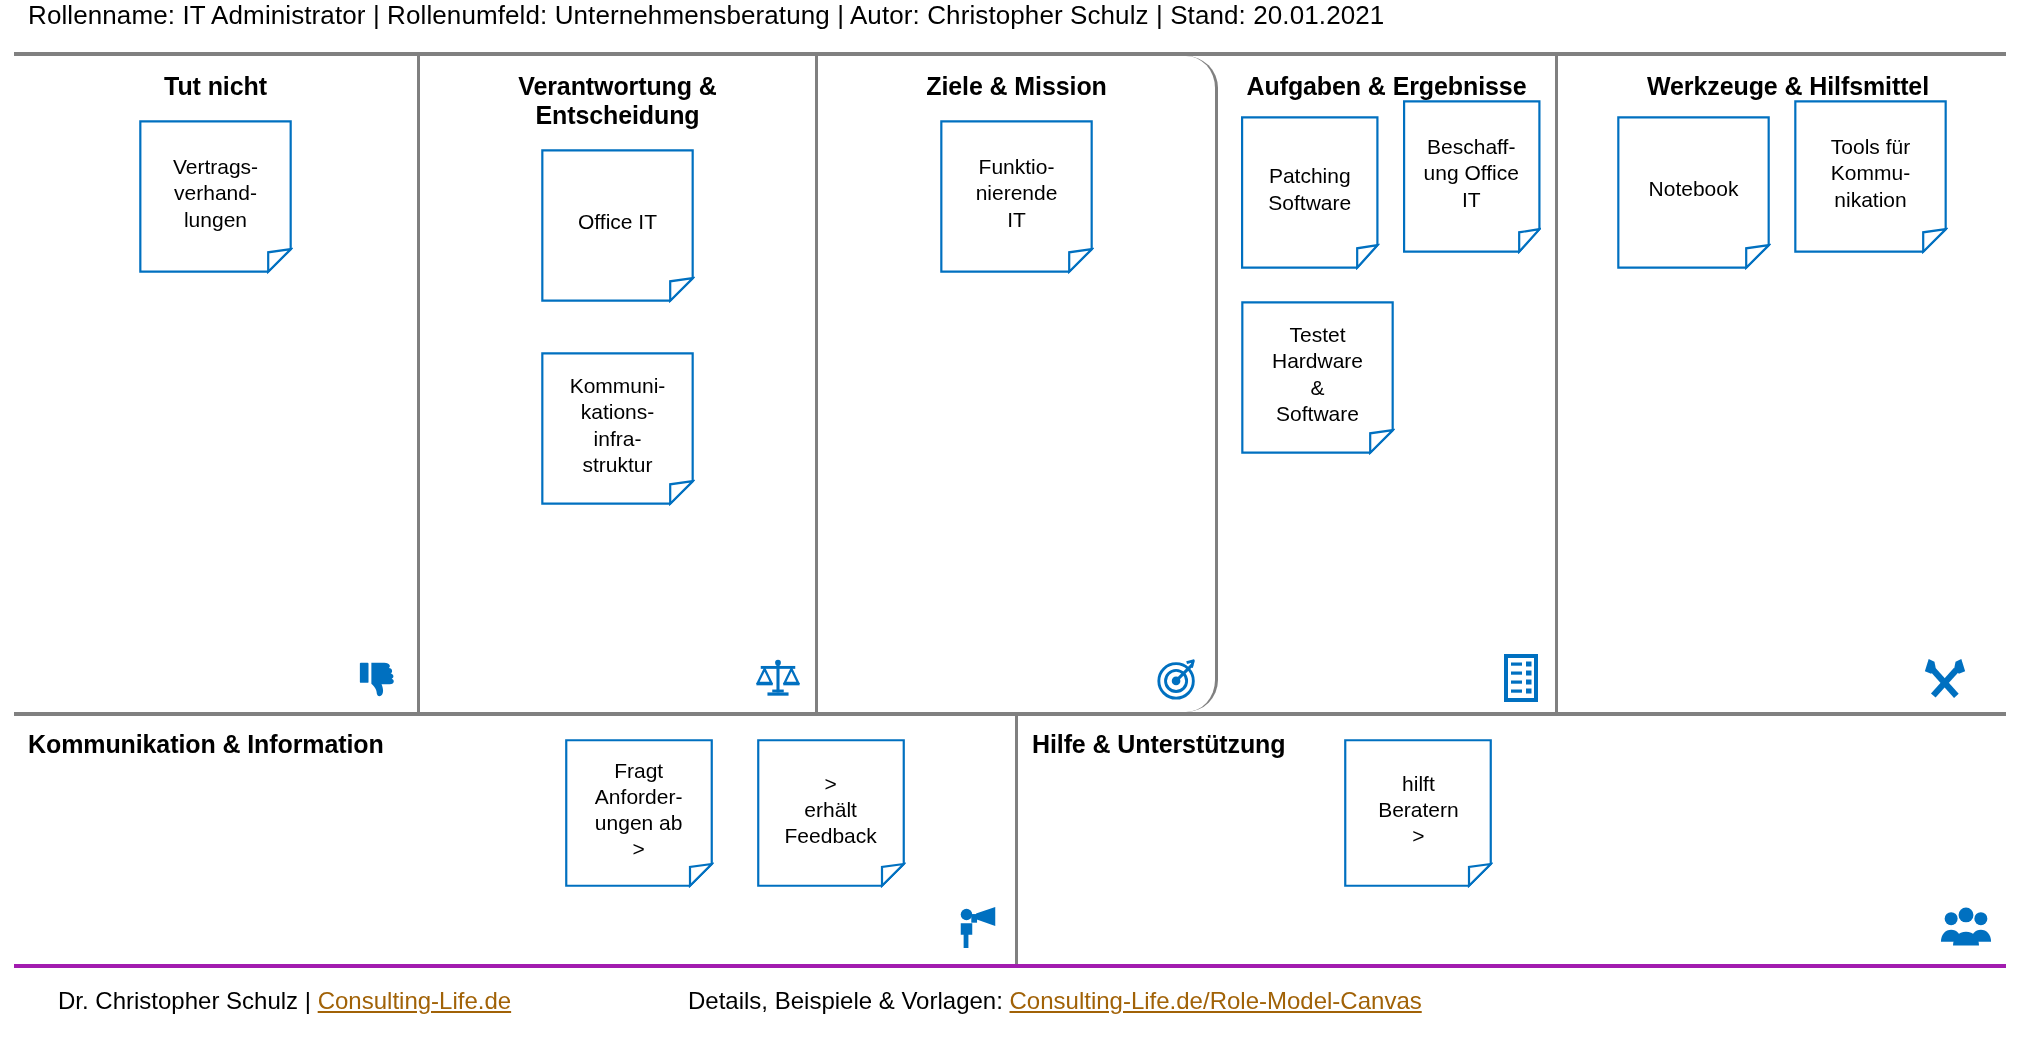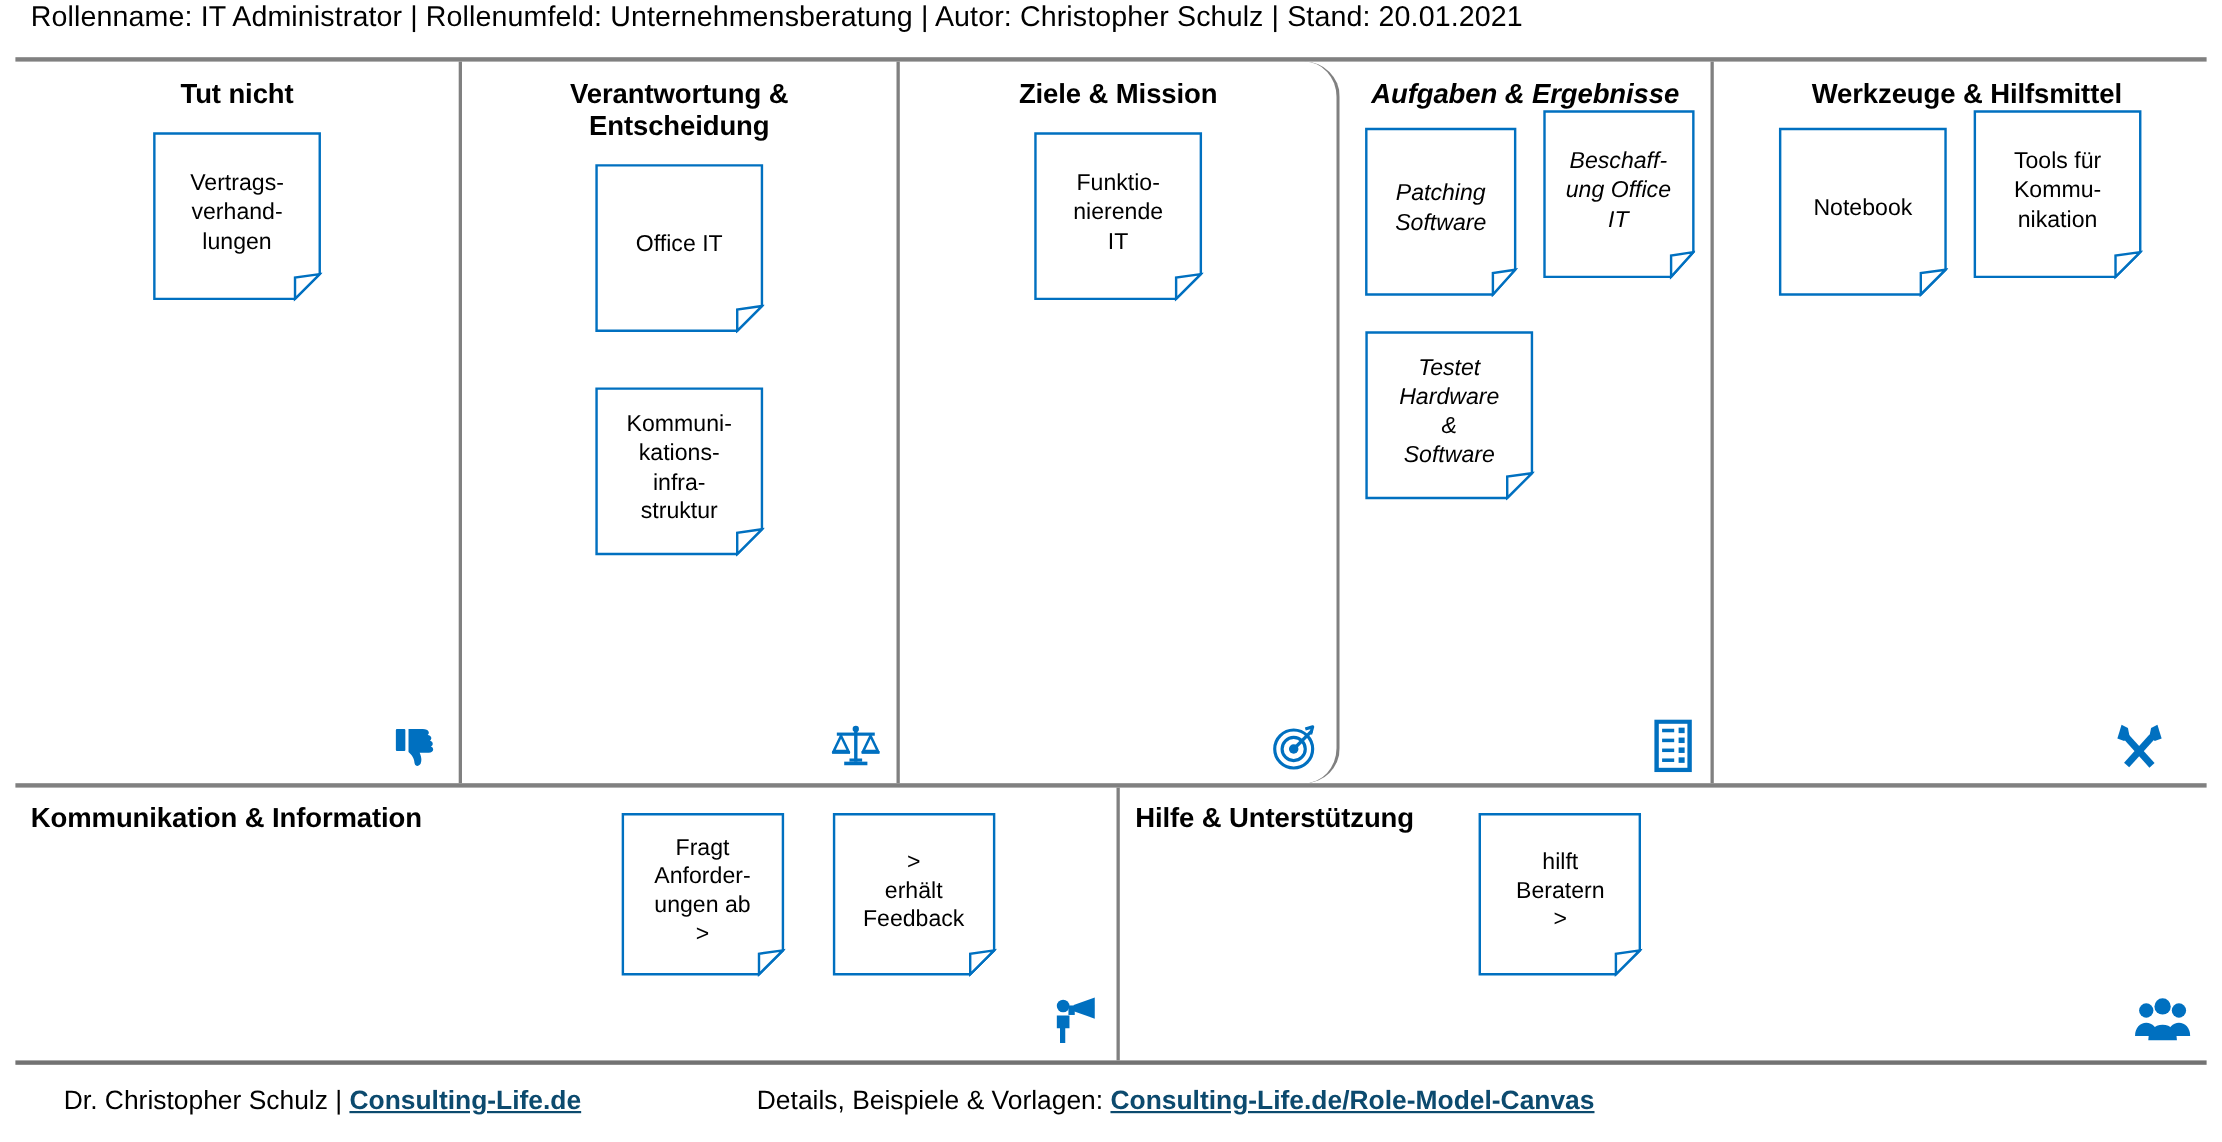--- a/index.html
+++ b/index.html
@@ -27,21 +27,21 @@
     font-size: 26px;
     letter-spacing: 0.1px;
     white-space: nowrap;
   }
 
   
   #canvas-frame {
     margin: 0 14px;
     width: calc(100% - 28px);
     border-top: 4px solid #808080;
-    border-bottom: 4px solid #737373;
+    border-bottom: 4px solid #a21caf;
     box-sizing: border-box;
   }
 
   
   #top-row {
     display: flex;
     height: 660px;
     border-bottom: 4px solid #808080;
     box-sizing: border-box;
   }
@@ -51,21 +51,21 @@
     border-right: 3px solid #808080;
     padding: 10px 14px 0 14px;
     display: flex;
     flex-direction: column;
   }
   .column:last-child { border-right: none; margin-left: 36px; }
 
   .col-w1 { width: 406px; }
   .col-w2 { width: 398px; }
   .col-w3 { width: 400px; border-radius: 32px; }
-  .col-w4 { width: 340px; font-style: italic; }
+  .col-w4 { width: 340px; }
   .col-w5 { width: 388px; }
 
   .col-title {
     text-align: center;
     font-weight: bold;
     font-size: 25px;
     line-height: 1.16;
     padding-top: 6px;
     letter-spacing: -0.1px;
   }
@@ -148,23 +148,22 @@
   
   #canvas-footer {
     height: 66px;
     display: flex;
     align-items: center;
     padding-left: 58px;
     font-size: 24px;
   }
   #footer-left { width: 630px; }
   .link {
-    color: #0c4a6e;
+    color: #a16207;
     text-decoration: underline;
-    font-weight: bold;
   }
 </style>
 </head>
 <body>
 
 <div id="canvas-header">
   <div class="meta-line">Rollenname: IT Administrator  |  Rollenumfeld: Unternehmensberatung  |  Autor: Christopher Schulz  |  Stand: 20.01.2021</div>
 </div>
 
 <div id="canvas-frame">

